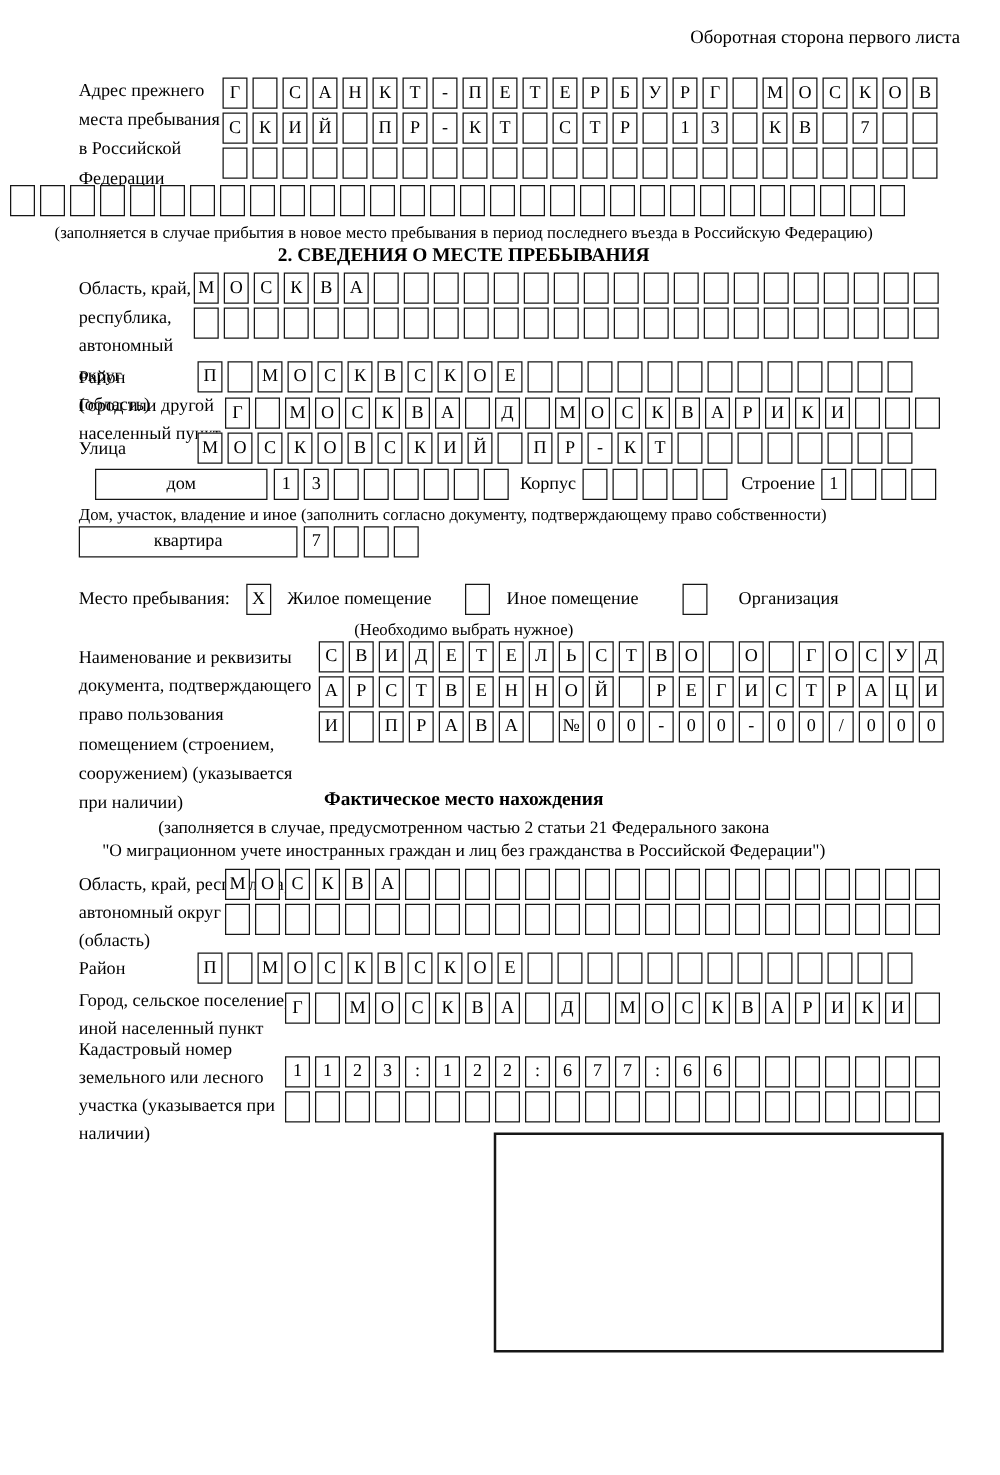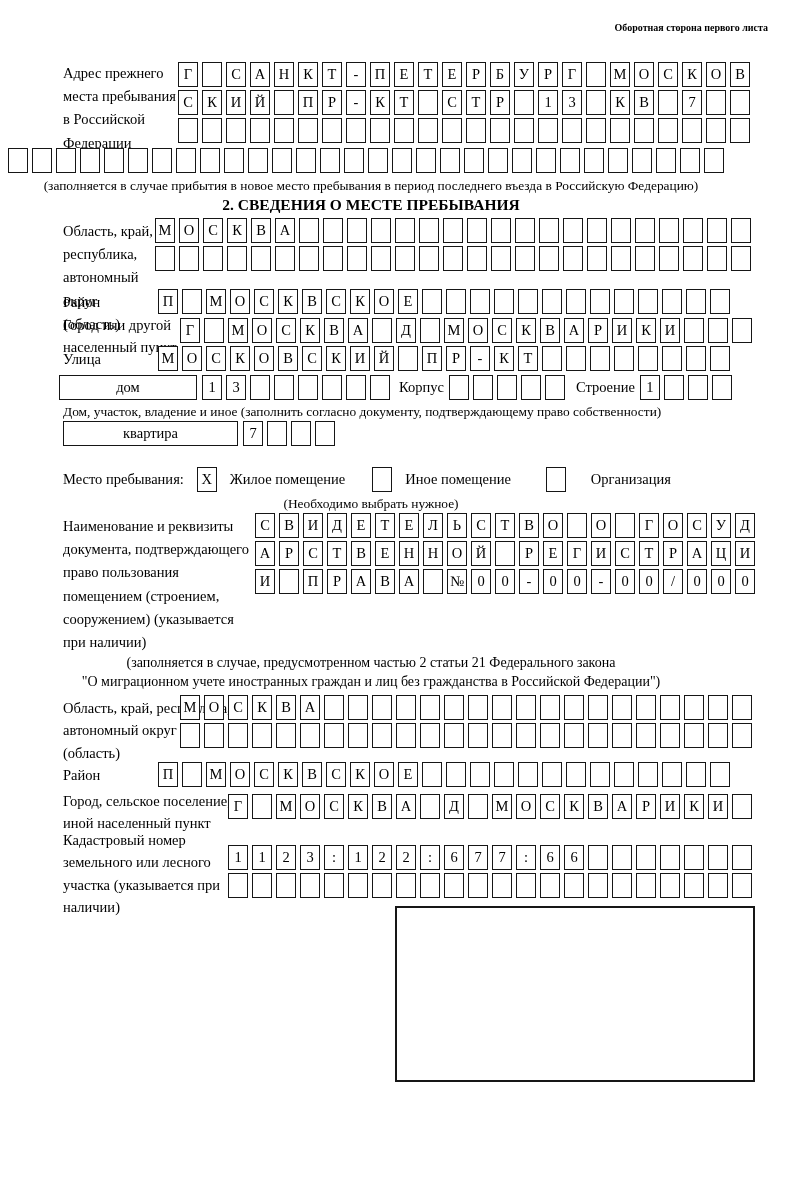--- a/index.html
+++ b/index.html
@@ -18,21 +18,21 @@
     font-size:14.5px; background:#fff;
   }
   .widebox {
     box-sizing:border-box; height:25px; border:1.8px solid #161616;
     display:flex; align-items:center; justify-content:center; font-size:14.5px; flex:none;
   }
   .inline-label { font-size:14.5px; line-height:25px; white-space:nowrap; }
   .caption { font-size:13.4px; }
   .center { text-align:center; width:742px; left:0; }
   .sec-title { font-size:15.5px; font-weight:bold; }
-  .header-note { font-size:10px;font-weight:bold; }
+  .header-note { font-size:15px; }
   .inline-row { display:flex; align-items:center; }
   .stamp-box { box-sizing:border-box; border:2px solid #161616; background:#fff; }
   .stamp-caption { font-size:14px; line-height:1.5; text-align:center; }
   .fact-cap { font-size:14px; }
 </style>
 </head>
 <body>
 
 <div class="page">
 
@@ -290,21 +290,21 @@
       <span class="cell"></span>
       <span class="cell"></span>
       <span class="cell"></span>
       <span class="cell"></span>
       <span class="cell"></span>
       <span class="cell"></span>
       <span class="cell"></span>
       <span class="cell"></span>
     </div>
 
-  <div class="abs inline-row" style="left:59px; top:375px; gap:5px;">
+  <div class="abs inline-row" style="left:76px; top:375px; gap:5px;">
     <div class="widebox" style="width:138px;">дом</div>
     <div class="boxes">
         <span class="cell">1</span>
         <span class="cell">3</span>
         <span class="cell"></span>
         <span class="cell"></span>
         <span class="cell"></span>
         <span class="cell"></span>
         <span class="cell"></span>
         <span class="cell"></span>
@@ -420,20 +420,21 @@
         <span class="cell">-</span>
         <span class="cell">0</span>
         <span class="cell">0</span>
         <span class="cell">/</span>
         <span class="cell">0</span>
         <span class="cell">0</span>
         <span class="cell">0</span>
       </div>
   </div>
 
+  <div class="abs sec-title center" style="top:631px;">Фактическое место нахождения</div>
   <div class="abs fact-cap center" style="top:655px;">(заполняется в случае, предусмотренном частью 2 статьи 21 Федерального закона</div>
   <div class="abs fact-cap center" style="top:674px;">"О миграционном учете иностранных граждан и лиц без гражданства в Российской Федерации")</div>
 
   <div class="abs flabel" style="left:63px; top:697px; width:170px; line-height:1.55;">Область, край, республика, автономный округ (область)</div>
   <div class="abs rows" style="left:180px; top:695px;">
     <div class="boxes">
         <span class="cell">М</span>
         <span class="cell">О</span>
         <span class="cell">С</span>
         <span class="cell">К</span>

